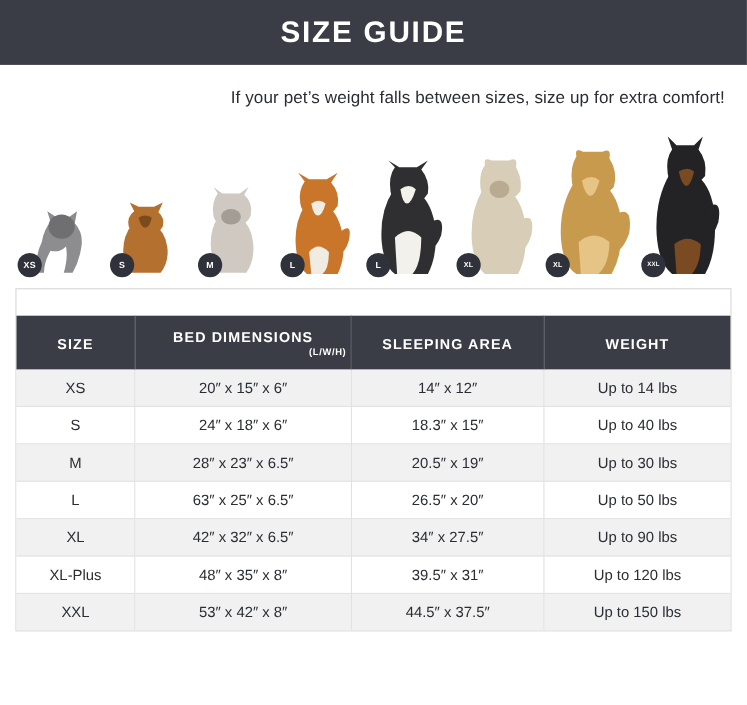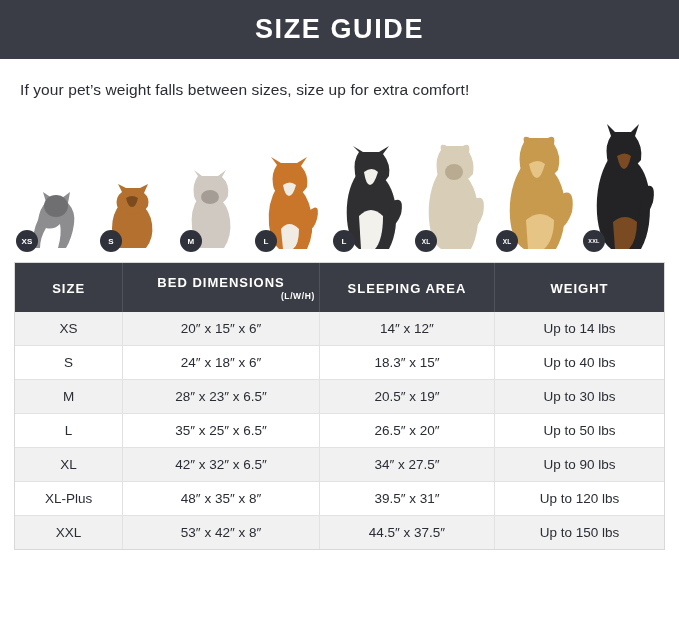--- a/index.html
+++ b/index.html
@@ -32,21 +32,21 @@
   .header-title {
     color: #ffffff;
     font-size: 27px;
     font-weight: bold;
     letter-spacing: 1.6px;
     font-family: "Liberation Sans", sans-serif;
   }
   
   .subtitle-wrap {
     padding: 22px 20px 0 20px;
-    text-align: left;
+    text-align: right;
   }
   .subtitle {
     font-size: 15.5px;
     color: #2a2d34;
     letter-spacing: 0.1px;
   }
   
   .pets-row {
     position: relative;
     height: 135px;
@@ -83,20 +83,21 @@
   .badge.xwide { font-size: 5.5px; }
   
   .table-wrap {
     margin: 10px 14px 0 14px;
     border: 1px solid #d8d8d8;
   }
   table {
     border-collapse: collapse;
     width: 100%;
     font-size: 13.5px;
+    margin-top: 24px;
   }
   thead th {
     background: #3a3d46;
     color: #ffffff;
     font-size: 13px;
     font-weight: bold;
     letter-spacing: 1px;
     padding: 12px 4px 11px 4px;
     text-align: center;
     border-right: 1px solid #50535b;
@@ -313,21 +314,21 @@
           <td>Up to 40 lbs</td>
         </tr>
         <tr>
           <td>M</td>
           <td>28″ x 23″ x 6.5″</td>
           <td>20.5″ x 19″</td>
           <td>Up to 30 lbs</td>
         </tr>
         <tr>
           <td>L</td>
-          <td>35″ x 25″ x 6.5″</td>
+          <td>63″ x 25″ x 6.5″</td>
           <td>26.5″ x 20″</td>
           <td>Up to 50 lbs</td>
         </tr>
         <tr>
           <td>XL</td>
           <td>42″ x 32″ x 6.5″</td>
           <td>34″ x 27.5″</td>
           <td>Up to 90 lbs</td>
         </tr>
         <tr>

